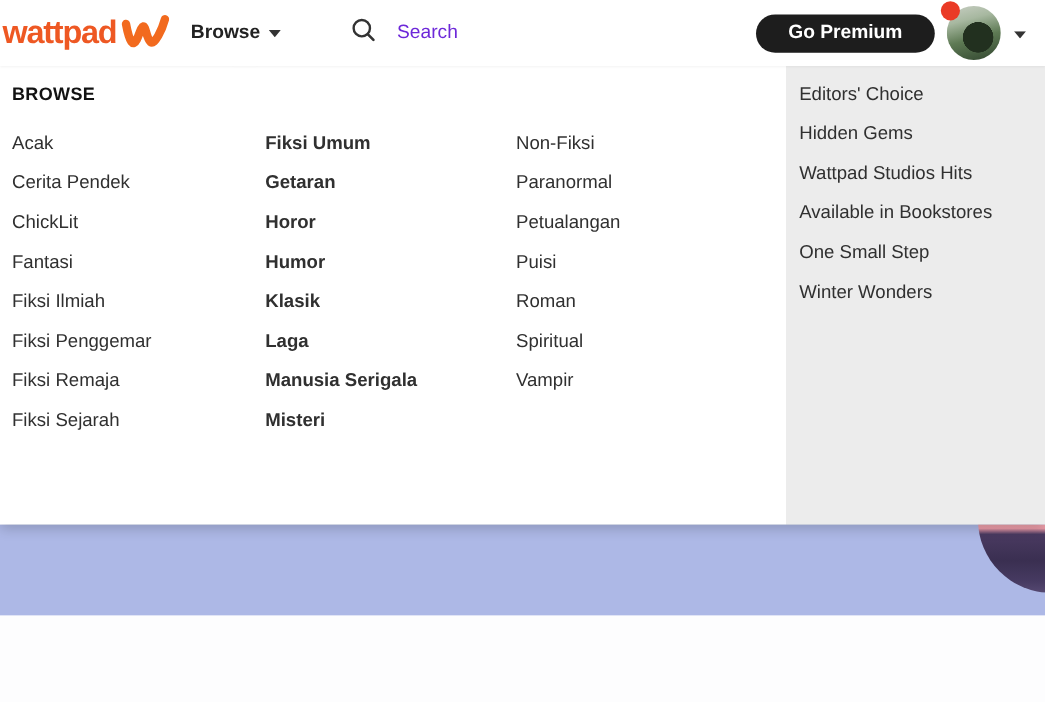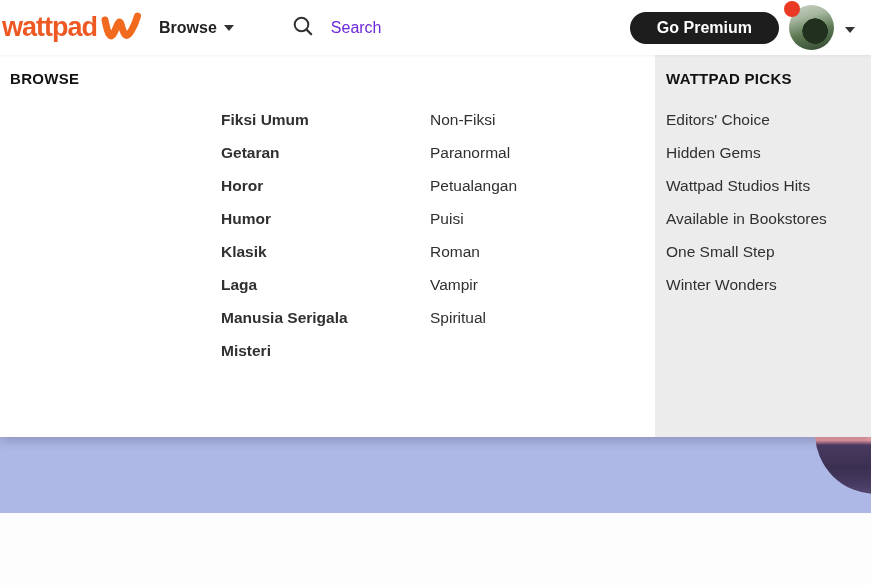--- a/index.html
+++ b/index.html
@@ -173,20 +173,30 @@
     <path d="M4 13.5 H21 M14 6 L21.6 13.5 L14 21" fill="none" stroke="#141414" stroke-width="2.7" stroke-linecap="round" stroke-linejoin="round"></path>
   </svg>
 </div>
 
 <div class="dropdown">
   <div class="notch"></div>
 
   <div class="dropdown-left">
     <div class="menu-col-1">
       <div class="section-heading">BROWSE</div>
+      <div>
+          <div class="menu-item">Acak</div>
+          <div class="menu-item">Cerita Pendek</div>
+          <div class="menu-item">ChickLit</div>
+          <div class="menu-item">Fantasi</div>
+          <div class="menu-item">Fiksi Ilmiah</div>
+          <div class="menu-item">Fiksi Penggemar</div>
+          <div class="menu-item">Fiksi Remaja</div>
+          <div class="menu-item">Fiksi Sejarah</div>
+        </div>
     </div>
     <div class="menu-col-2">
       <div class="col-heading-spacer"></div>
       <div>
           <div class="menu-item">Fiksi Umum</div>
           <div class="menu-item">Getaran</div>
           <div class="menu-item">Horor</div>
           <div class="menu-item">Humor</div>
           <div class="menu-item">Klasik</div>
           <div class="menu-item">Laga</div>
@@ -195,28 +205,27 @@
         </div>
     </div>
     <div class="menu-col-3">
       <div class="col-heading-spacer"></div>
       <div>
           <div class="menu-item">Non-Fiksi</div>
           <div class="menu-item">Paranormal</div>
           <div class="menu-item">Petualangan</div>
           <div class="menu-item">Puisi</div>
           <div class="menu-item">Roman</div>
+          <div class="menu-item">Spiritual</div>
           <div class="menu-item">Vampir</div>
-          <div class="menu-item">Spiritual</div>
         </div>
     </div>
   </div>
 
   <div class="picks-panel">
-    <div class="section-heading">WATTPAD PICKS</div>
     <div>
         <div class="pick-item">Editors' Choice</div>
         <div class="pick-item">Hidden Gems</div>
         <div class="pick-item">Wattpad Studios Hits</div>
         <div class="pick-item">Available in Bookstores</div>
         <div class="pick-item">One Small Step</div>
         <div class="pick-item">Winter Wonders</div>
       </div>
   </div>
 </div>

